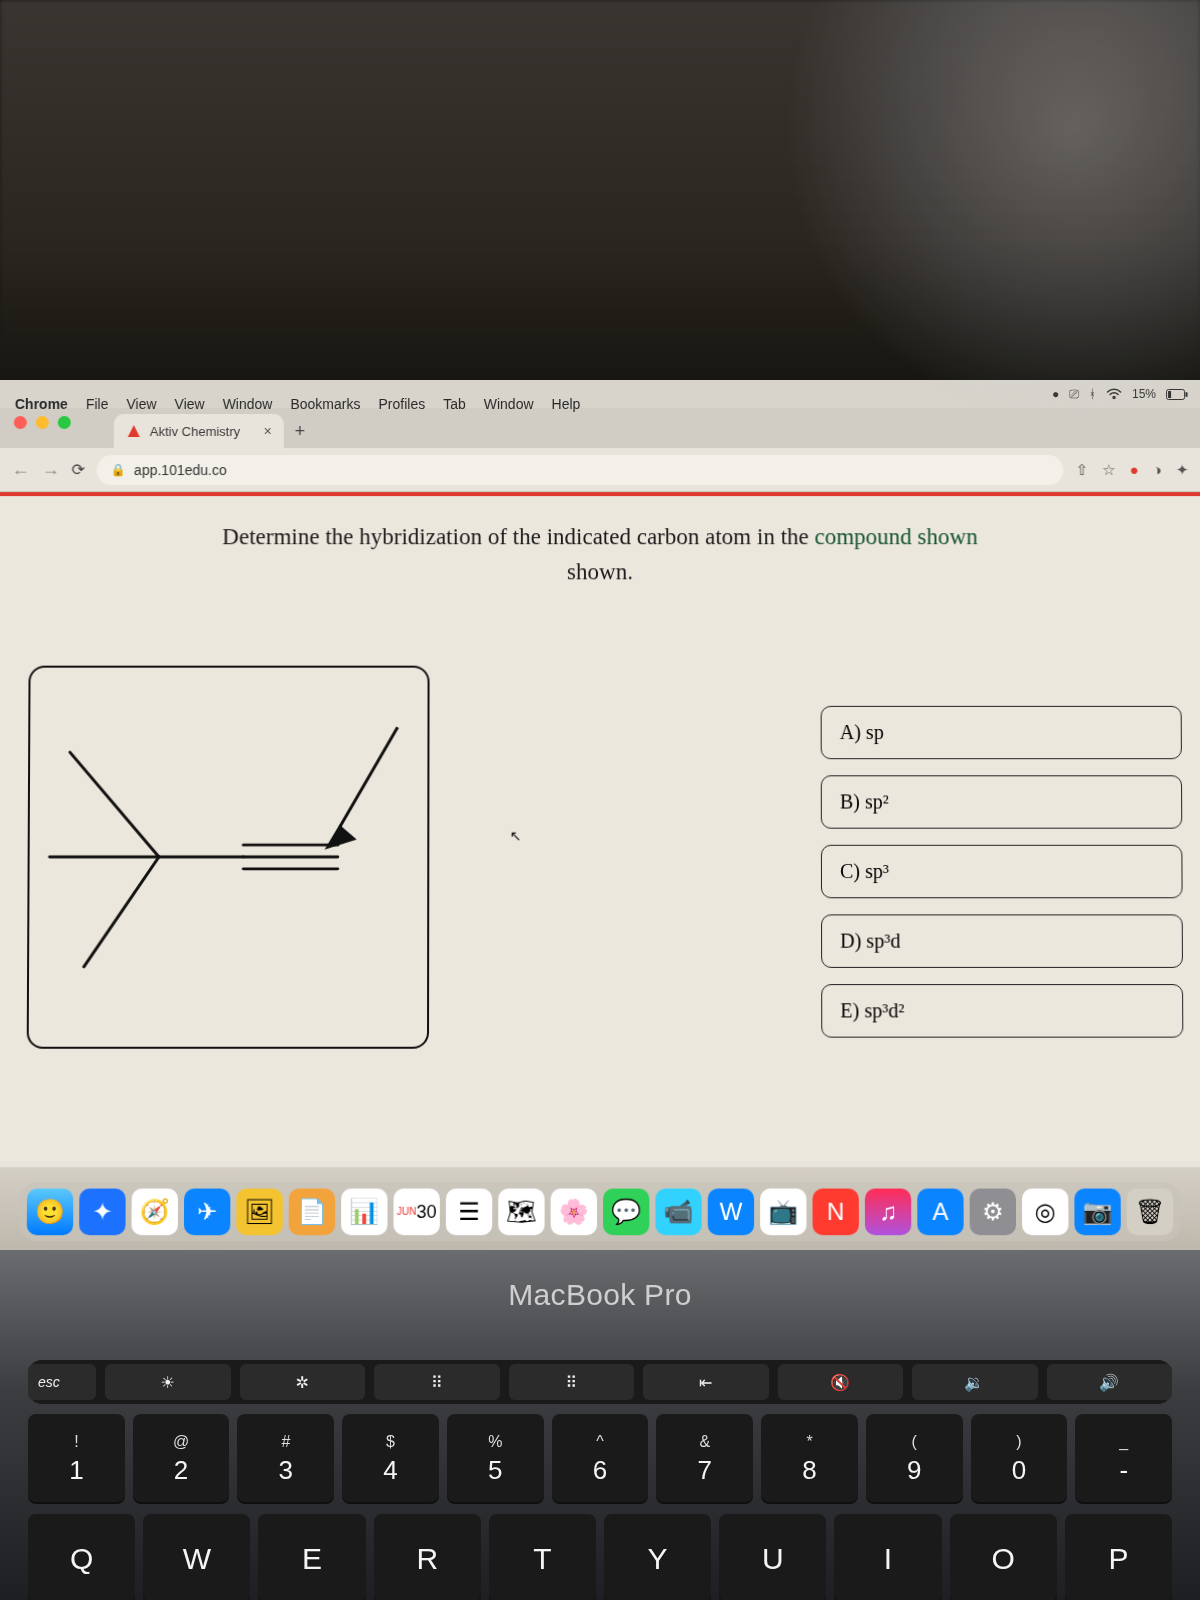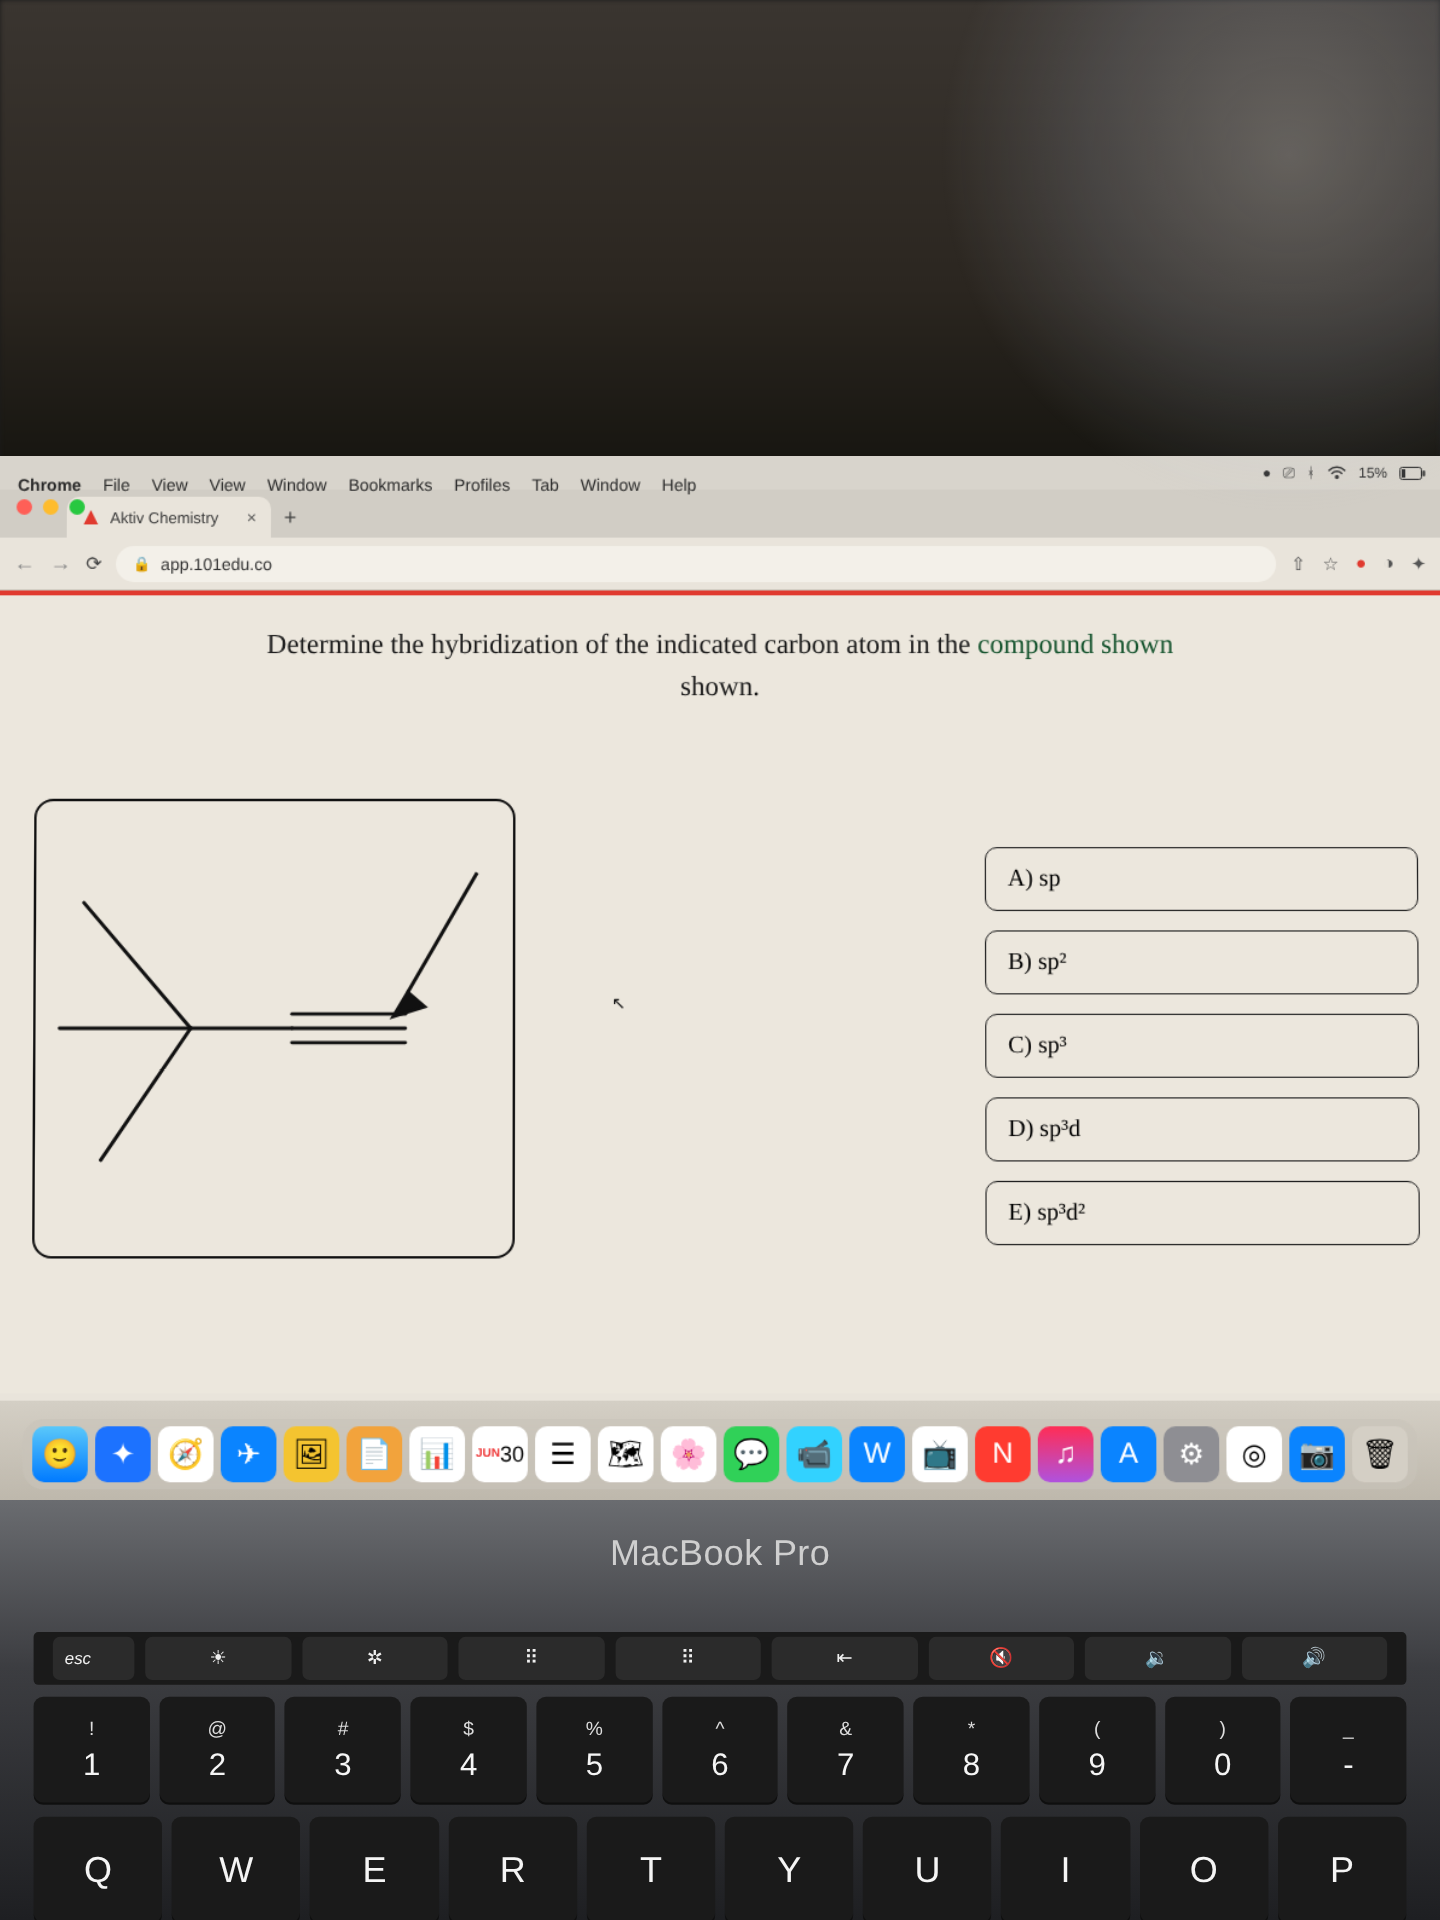--- a/index.html
+++ b/index.html
@@ -62,21 +62,21 @@
     color: #333;
     padding-right: 6px;
   }
   .menubar .status span { display:inline-flex; align-items:center; }
 
   .tabbar {
     height: 40px;
     background: #d1cdc5;
     display: flex;
     align-items: stretch;
-    padding-left: 56px;
+    padding-left: 114px;
   }
   .traffic-lights {
     position: absolute;
     top: 36px; left: 14px;
     display: flex; gap: 9px;
   }
   .dot { width: 13px; height: 13px; border-radius: 50%; }
   .dot.red { background: #ff5f57; }
   .dot.yellow { background: #febc2e; }
   .dot.green { background: #28c840; }
@@ -233,24 +233,24 @@
     padding-top: 28px;
     letter-spacing: 0.3px;
   }
 
   .touchbar {
     position: absolute;
     top: 110px;
     left: 28px; right: 28px;
     height: 44px;
     background: #1a1a1a;
-    border-radius: 4px;
-    display: flex;
-    align-items: center;
-    padding: 0 16px;
+    border-radius: 14px;
+    display: flex;
+    align-items: center;
+    padding: 0 0;
     gap: 9px;
   }
   .tb-key {
     flex: 1;
     height: 36px;
     background: #2b2b2b;
     border-radius: 6px;
     display: flex;
     align-items: center;
     justify-content: center;
@@ -406,21 +406,21 @@
   <div class="dock-area">
     <div class="dock">
       <div class="dock-icon" style="background:linear-gradient(#5ac8fa,#007aff);">🙂</div>
       <div class="dock-icon" style="background:#1c72ff;color:#fff;">✦</div>
       <div class="dock-icon" style="background:#fff;">🧭</div>
       <div class="dock-icon" style="background:#0a84ff;color:#fff;">✈︎</div>
       <div class="dock-icon" style="background:#f4c430;">🖼</div>
       <div class="dock-icon" style="background:#f2a33c;">📄</div>
       <div class="dock-icon" style="background:#fff;">📊</div>
       <div class="dock-icon" style="background:#fff;">
-          <div style="font-size:10px;color:#e33;line-height:1;font-weight:bold;">JUN</div>
+          <div style="font-size:10px;color:#e33;line-height:1;">JUN</div>
           <div style="font-size:18px;line-height:1;">30</div>
         </div>
       <div class="dock-icon" style="background:#fff;">☰</div>
       <div class="dock-icon" style="background:#fff;">🗺</div>
       <div class="dock-icon" style="background:#fff;">🌸</div>
       <div class="dock-icon" style="background:#30d158;color:#fff;">💬</div>
       <div class="dock-icon" style="background:#32d2ff;">📹</div>
       <div class="dock-icon" style="background:#0a84ff;color:#fff;">W</div>
       <div class="dock-icon" style="background:#fff;">📺</div>
       <div class="dock-icon" style="background:#ff3b30;color:#fff;">N</div>

